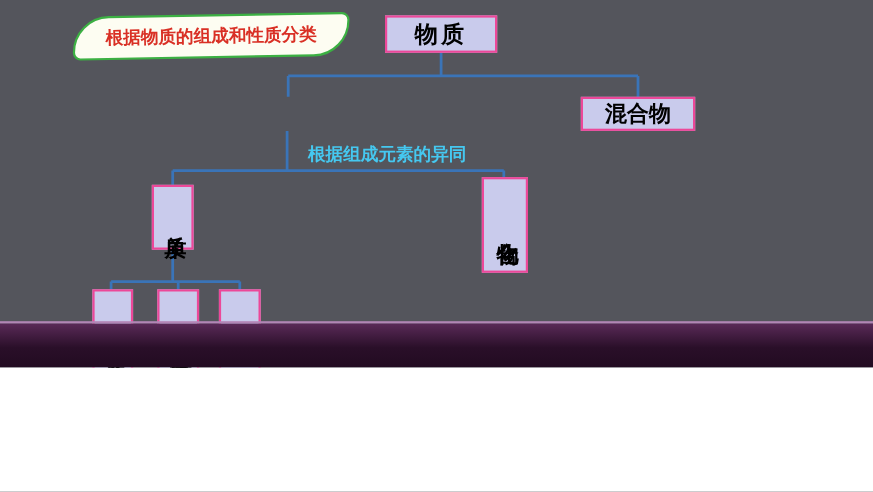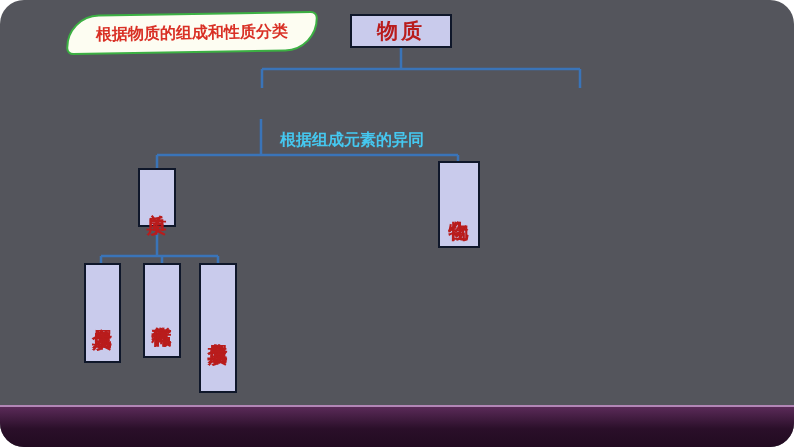--- a/index.html
+++ b/index.html
@@ -1,26 +1,25 @@
 <!DOCTYPE html>
 <html><head>
 <meta charset="utf-8">
 <style>
   html,body { margin:0; padding:0; }
   .slide {
-    position:relative; width:794px; height:447px;
+    position:relative; width:794px; height:334px;
     background:#54555c; overflow:hidden;
-    font-family:Liberation Sans, sans-serif;
-    border-radius:24px;
+    font-family:Liberation Mono, monospace;
   }
   .connectors { position:absolute; left:0; top:0; pointer-events:none; }
   .node {
-    position:absolute; background:#c9cbec; border:2px solid #0f172a;
+    position:absolute; background:#c9cbec; border:2px solid #ec4899;
     display:flex; align-items:center; justify-content:center;
-    font-weight:bold; color:#b91c1c; box-sizing:border-box; 
+    font-weight:bold; color:#000000; box-sizing:border-box; 
   }
   .node-matter   { left:350px; top:14px;  width:102px; height:34px; font-size:21px; letter-spacing:3px; }
   .node-pure     { left:210px; top:88px;  width:102px; height:31px; font-size:20px; }
   .node-mixture  { left:528px; top:88px;  width:104px; height:31px; font-size:20px; }
   .vert { writing-mode:vertical-rl; text-orientation:upright; font-size:20px; line-height:1.1; }
   .node-element  { left:138px; top:168px; width:38px; height:59px;  }
   .node-compound { left:438px; top:161px; width:42px; height:87px;  }
   .node-metal    { left:84px;  top:263px; width:37px; height:100px; }
   .node-noble    { left:143px; top:263px; width:38px; height:95px;  }
   .node-nonmetal { left:199px; top:263px; width:38px; height:130px; }
@@ -63,20 +62,23 @@
   <div class="banner">
     <span class="banner-label">根据物质的组成和性质分类</span>
   </div>
 
   <div class="node node-matter">
     <span>物质</span>
   </div>
 
 
 
+  <div class="node node-mixture">
+    <span>混合物</span>
+  </div>
 
   <div class="edge-label label-elements">根据组成元素的异同</div>
 
   <div class="node vert node-element">
     <span>单质</span>
   </div>
 
   <div class="node vert node-compound">
     <span>化合物</span>
   </div>

